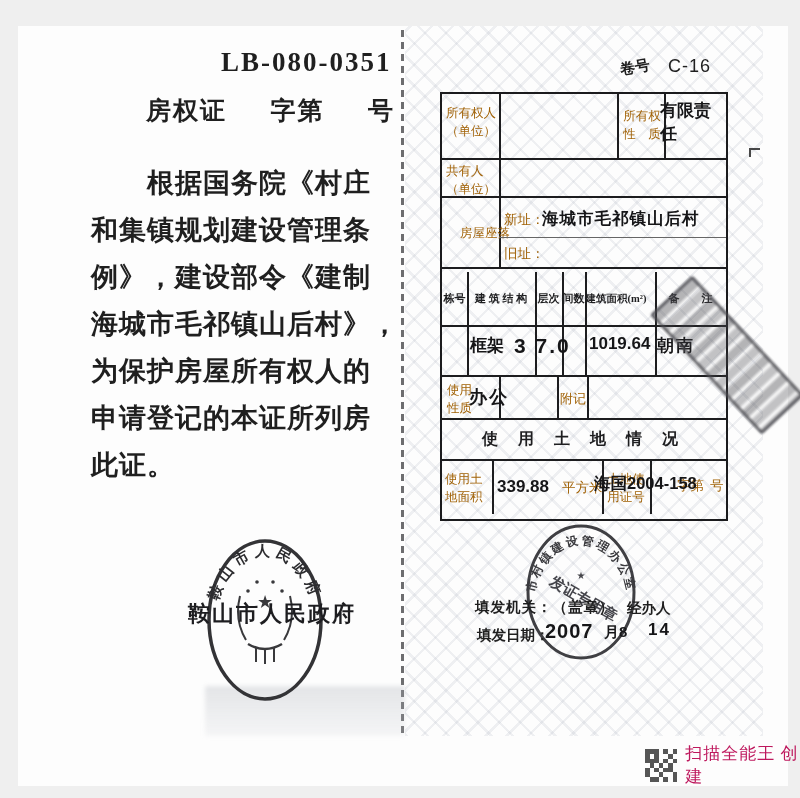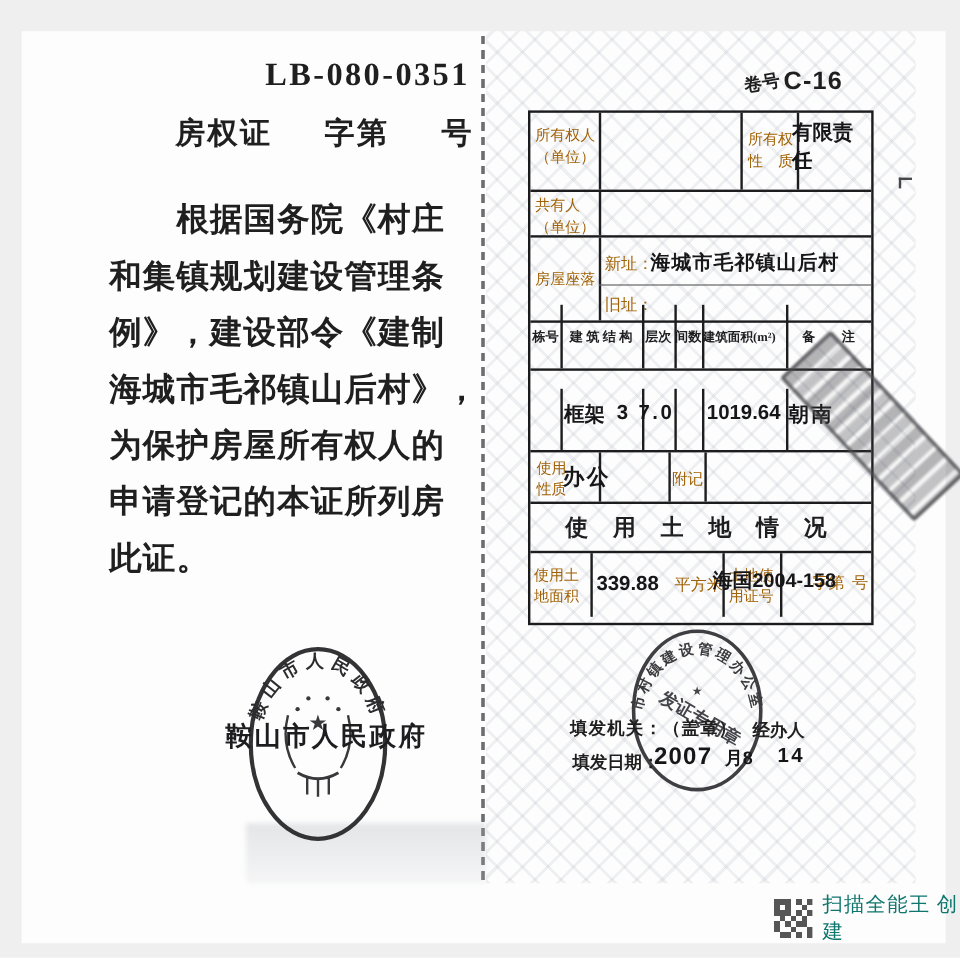--- a/index.html
+++ b/index.html
@@ -33,40 +33,40 @@
   #spine{left:401px;top:30px;width:3px;height:705px;opacity:.75;
     background:repeating-linear-gradient(180deg,#3d3d40 0 7px,rgba(0,0,0,0) 7px 12px);}
 
   
   #right-page{left:405px;top:26px;width:358px;height:710px;
     background-image:
       repeating-linear-gradient(45deg, rgba(155,162,178,.15) 0 2.5px, rgba(0,0,0,0) 2.5px 15px),
       repeating-linear-gradient(-45deg, rgba(155,162,178,.15) 0 2.5px, rgba(0,0,0,0) 2.5px 15px);}
   #vol{left:620px;top:56px;z-index:2;}
   #vol-label{display:inline-block;transform:rotate(-10deg);font-size:15px;font-weight:600;}
-  #vol-no{font-family:"Liberation Sans",sans-serif;font-size:21px;font-weight:700;letter-spacing:1px;margin-left:3px;}
+  #vol-no{font-family:"Liberation Sans",sans-serif;font-size:18px;font-weight:400;letter-spacing:1px;margin-left:18px;}
 
   
   #cert-table{left:440px;top:92px;width:284px;height:425px;border:2.5px solid #1b1b1d;z-index:2;}
   .r{position:absolute;left:0;right:0;border-bottom:2px solid #1d1d1f;}
   .c{position:absolute;top:0;bottom:0;border-right:2px solid #1d1d1f;}
   #r1{top:0;height:64px;} #r2{top:66px;height:36px;} #r3{top:104px;height:69px;}
-  #r4{top:160px;height:53px;padding-left:40px;} #r5{top:230px;height:51px;} #r6{top:283px;height:41px;}
+  #r4{top:178px;height:53px;padding-left:40px;} #r5{top:230px;height:51px;} #r6{top:283px;height:41px;}
   #r7{top:326px;height:39px;} #r8{top:367px;height:53px;border-bottom:none;}
   .lbl{position:absolute;font-size:12.5px;line-height:18px;color:#a16207;}
   .hdr{position:absolute;top:0;bottom:0;display:flex;align-items:center;justify-content:center;
        font-size:11px;font-weight:600;color:#1e1e20;text-align:center;}
   #t-divider{position:absolute;left:57px;right:0;top:143px;border-top:1.5px solid #666;z-index:1;}
 
   
   #owner-value{left:42px;top:5px;width:238px;font-size:17px;line-height:27px;letter-spacing:.5px;z-index:3;}
   #nature-value{left:218px;top:5px;font-size:17px;z-index:3;}
   #newaddr-value{left:100px;top:114px;font-size:16.5px;letter-spacing:1px;z-index:3;}
   #bld-structure{left:28px;top:240px;font-size:17px;z-index:3;}
-  #bld-floor{left:72px;top:240px;font-size:17px;letter-spacing:2px;z-index:3;}
+  #bld-floor{left:72px;top:240px;font-size:21px;letter-spacing:2px;z-index:3;}
   #bld-area{left:147px;top:240px;font-size:17px;z-index:3;}
   #bld-note{left:215px;top:240px;font-size:17px;letter-spacing:2px;z-index:3;}
   #use-value{left:27px;top:291px;font-size:18px;letter-spacing:2px;z-index:3;}
   #landarea-value{left:55px;top:383px;font-size:17px;z-index:3;}
   #landcert-value{left:152px;top:379px;font-size:16.5px;z-index:3;}
 
   
   #diagonal-stamp{left:645px;top:326px;width:158px;height:52px;z-index:4;
     transform:rotate(47deg);border:3px solid rgba(75,75,80,.8);border-radius:3px;
     background:repeating-linear-gradient(90deg, rgba(70,70,76,.40) 0 9px, rgba(70,70,76,.05) 9px 13px,
@@ -80,21 +80,21 @@
   #issue-date{left:477px;top:626px;font-size:14.5px;font-weight:600;z-index:5;}
   #date-year{left:545px;top:620px;font-size:20px;letter-spacing:1px;z-index:6;}
   #date-month{left:604px;top:623px;font-size:15px;z-index:6;}
   #date-day{left:648px;top:620px;font-size:17px;letter-spacing:2px;z-index:6;}
 
   #corner-mark{left:749px;top:148px;width:9px;height:7px;
     border-top:2.5px solid #2a2a2a;border-left:2.5px solid #2a2a2a;opacity:.85;}
 
   
   #watermark{left:645px;top:742px;display:flex;align-items:center;z-index:6;}
-  #wm-text{margin-left:8px;font-size:17px;color:#0f766e;letter-spacing:1px;}
+  #wm-text{margin-left:8px;font-size:17px;color:#be185d;letter-spacing:1px;}
 </style>
 </head>
 <body>
 
 <div id="scan" class="abs"></div>
 
 <div id="ref-number" class="abs">LB-080-0351</div>
 
 <div id="cert-title" class="abs">房权证　  字第　  号</div>
 
@@ -151,21 +151,21 @@
   </div>
 
   <div id="r2" class="r">
     <div class="c" style="left:0;width:57px;"></div>
     <div class="lbl pre" style="left:4px;top:2px;width:52px;">共有人
 （单位）</div>
   </div>
 
   <div id="r3" class="r">
     <div class="c" style="left:0;width:57px;"></div>
-    <div class="lbl" style="left:4px;top:26px;width:55px;">房屋座落</div>
+    <div class="lbl" style="left:18px;top:26px;width:55px;">房屋座落</div>
     <div class="lbl" style="left:62px;top:13px;font-size:13.5px;">新址：</div>
     <div class="lbl" style="left:62px;top:47px;font-size:13.5px;">旧址：</div>
   </div>
   <div id="t-divider"></div>
 
   <div id="r4" class="r">
     <div class="c" style="left:0;width:25px;"></div>
     <div class="c" style="left:25px;width:68px;"></div>
     <div class="c" style="left:93px;width:27px;"></div>
     <div class="c" style="left:120px;width:23px;"></div>
@@ -189,21 +189,21 @@
   <div id="r6" class="r">
     <div class="c" style="left:0;width:57px;"></div>
     <div class="c" style="left:57px;width:58px;"></div>
     <div class="c" style="left:115px;width:30px;"></div>
     <div class="lbl pre" style="left:5px;top:4px;width:50px;">使用
 性质</div>
     <div class="lbl" style="left:117px;top:13px;width:28px;text-align:center;font-size:13px;">附记</div>
   </div>
 
   <div id="r7" class="r">
-    <div class="hdr" style="left:0;right:0;font-size:19px;letter-spacing:8px;">使 用 土 地 情 况</div>
+    <div class="hdr" style="left:0;right:0;font-size:16px;letter-spacing:8px;">使 用 土 地 情 况</div>
   </div>
 
   <div id="r8" class="r">
     <div class="c" style="left:0;width:50px;"></div>
     <div class="c" style="left:50px;width:110px;"></div>
     <div class="c" style="left:160px;width:48px;"></div>
     <div class="lbl pre" style="left:3px;top:9px;width:46px;">使用土
 地面积</div>
     <div class="lbl" style="left:120px;top:18px;font-size:13.5px;">平方米</div>
     <div class="lbl pre" style="left:162px;top:9px;width:44px;text-align:center;">土地使

